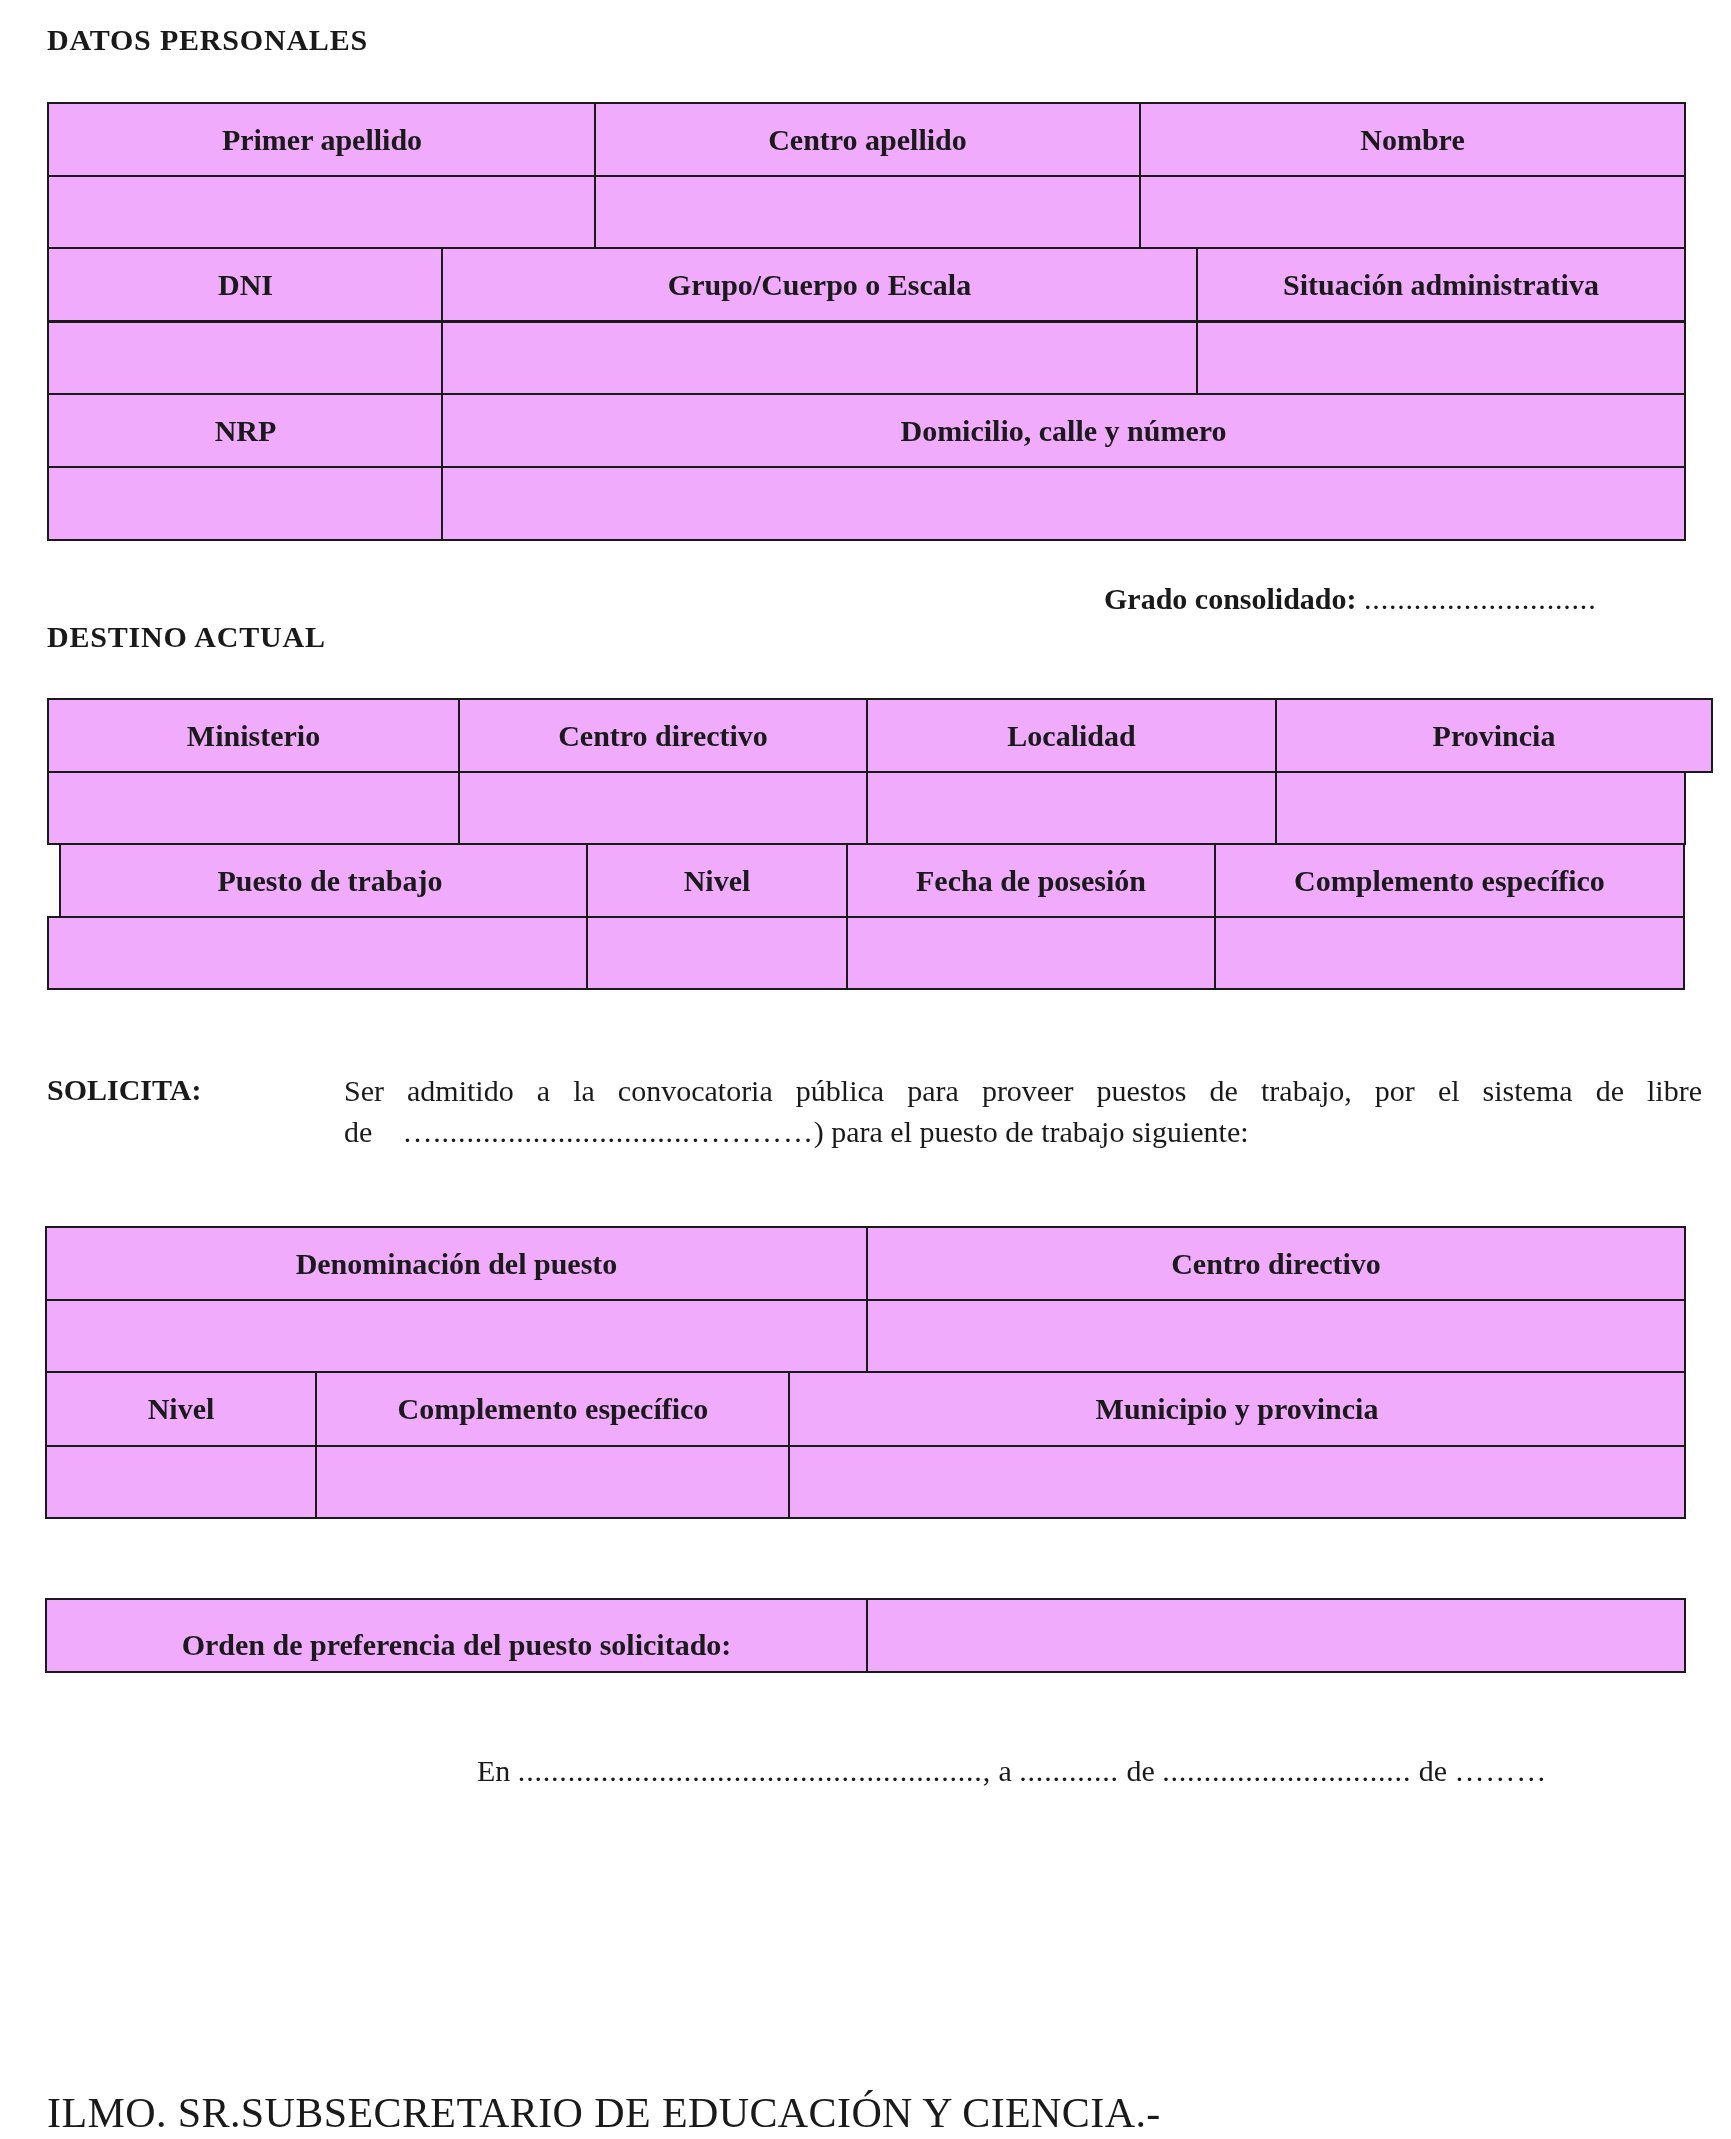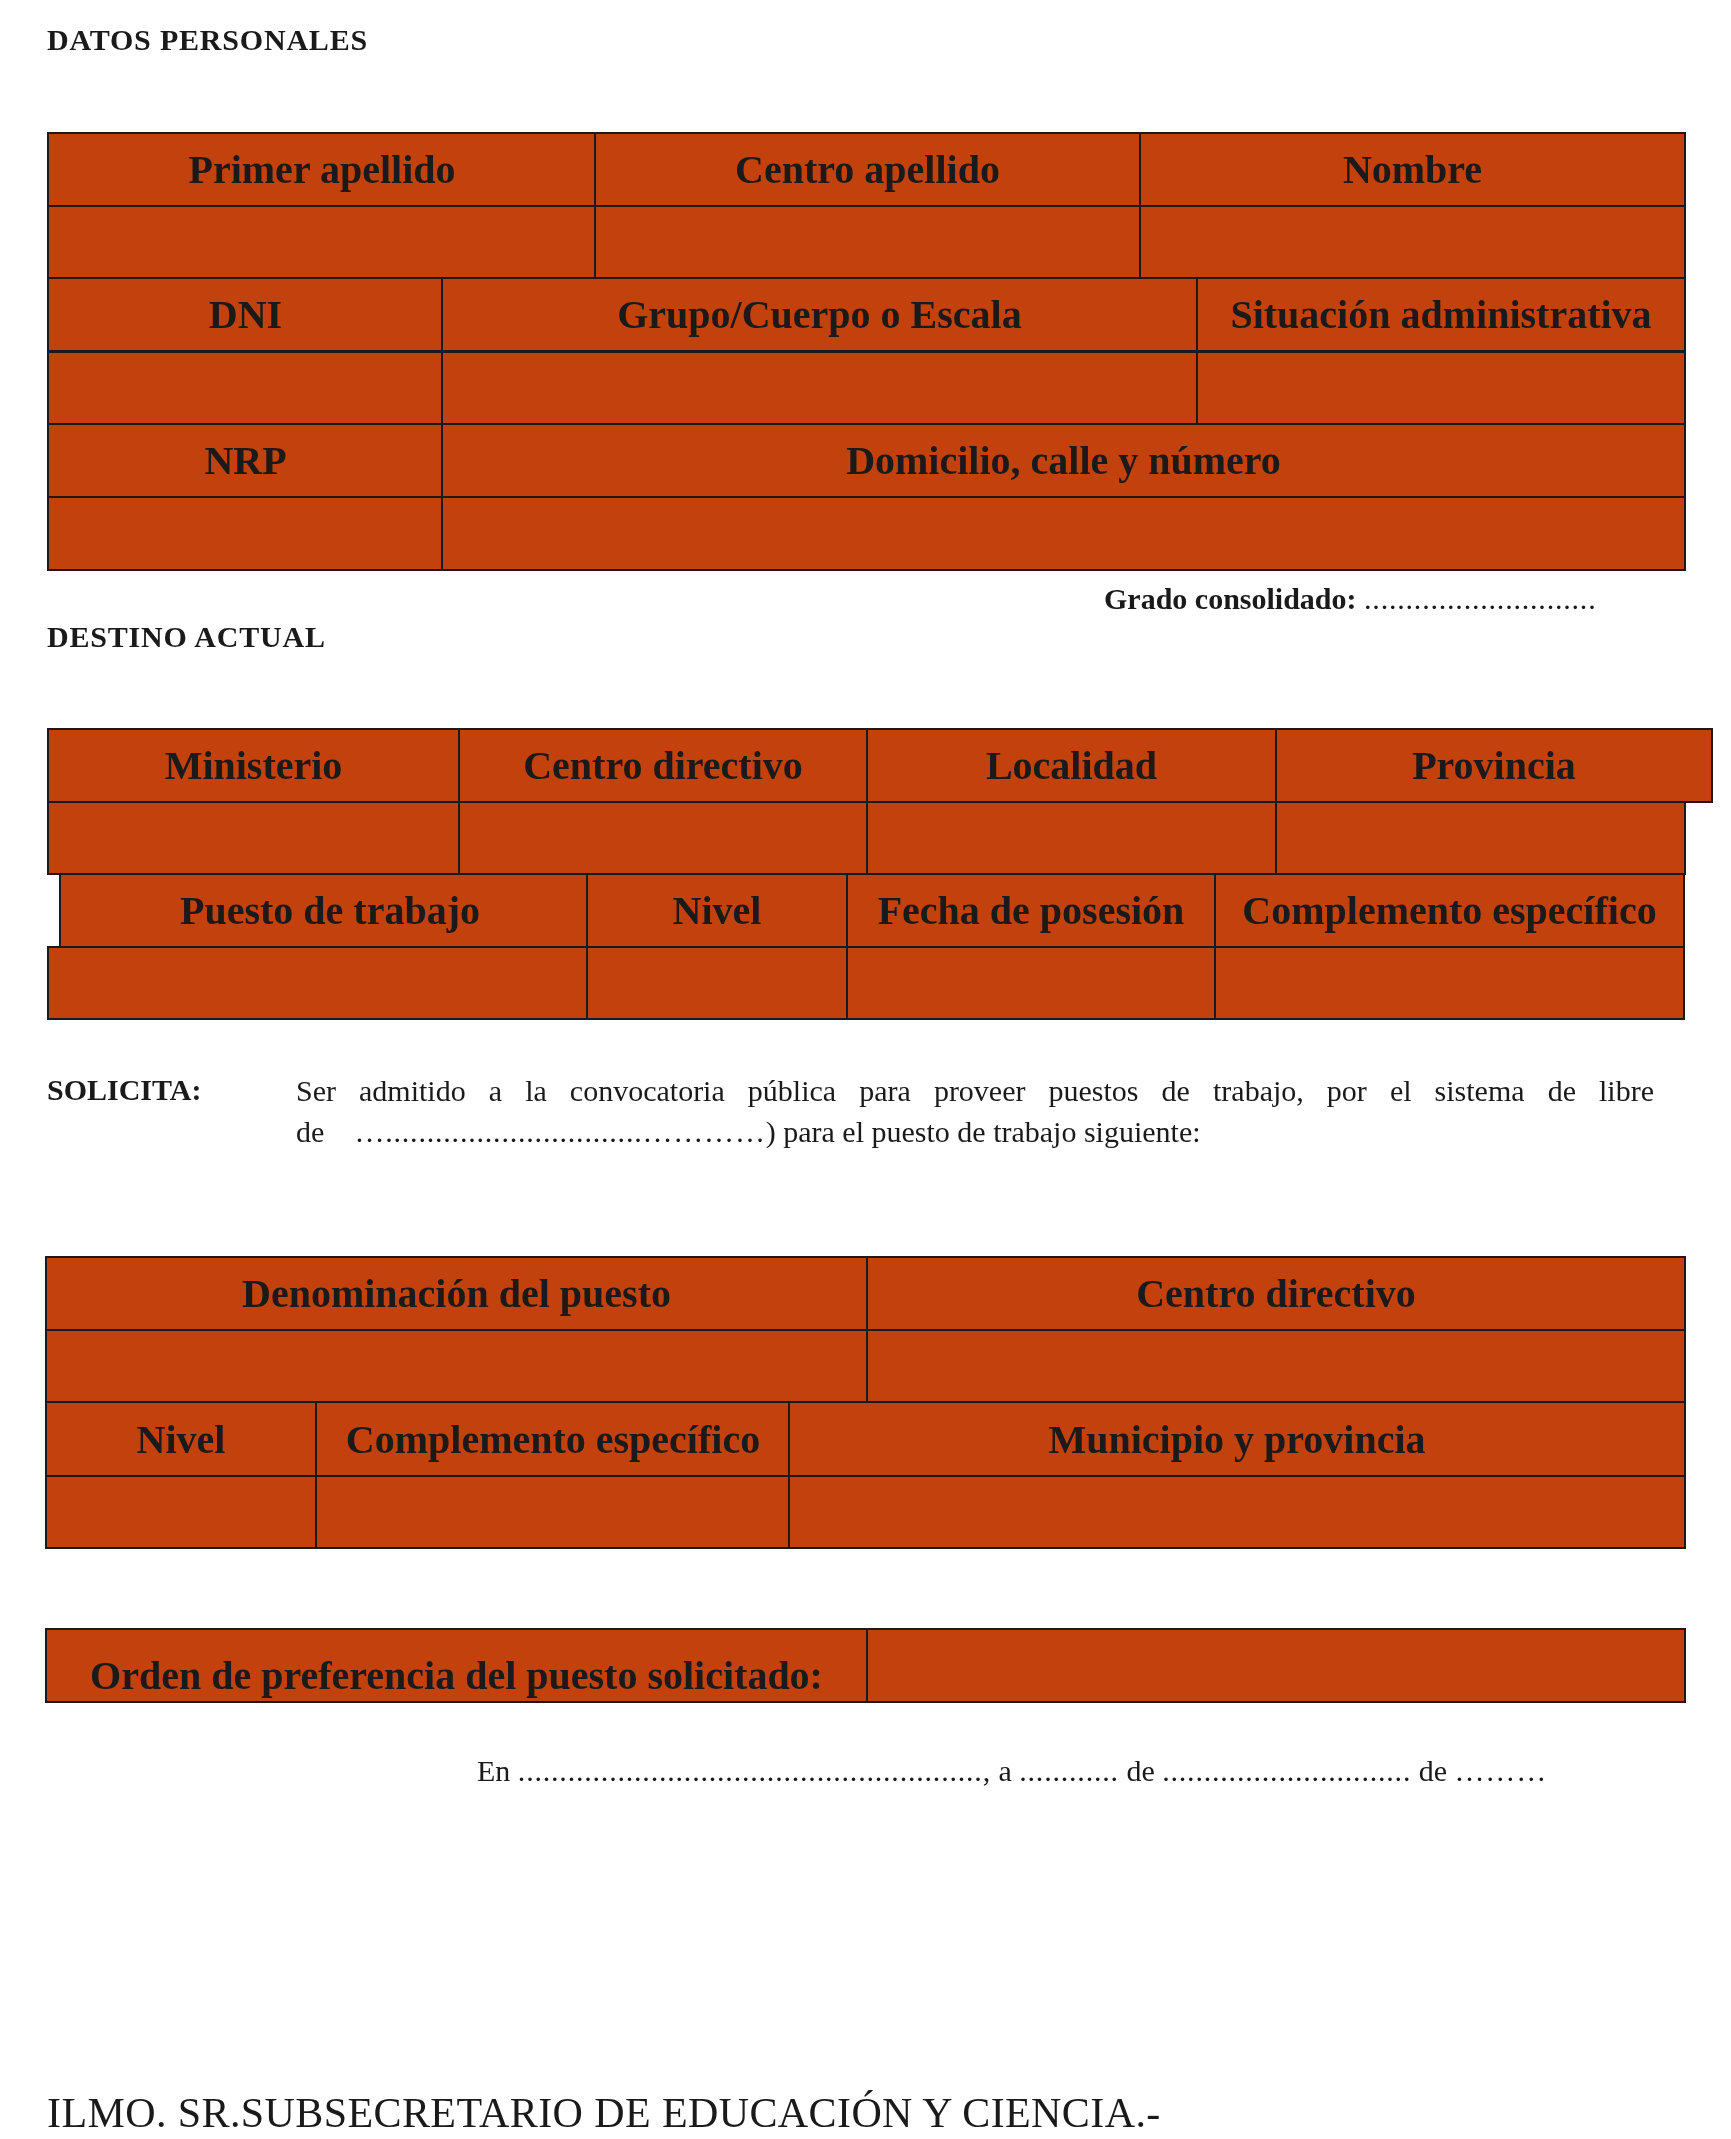--- a/index.html
+++ b/index.html
@@ -9,29 +9,28 @@
   }
   .abs { position: absolute; }
   .section-title {
     font-weight: bold; font-size: 30px; letter-spacing: 0.8px; white-space: nowrap;
   }
   .grid { position: absolute; box-sizing: border-box; }
   .cell {
     position: absolute; box-sizing: border-box;
     border: 2.3px solid #1a1a1a;
     display: flex; align-items: center; justify-content: center;
-    font-weight: bold; font-size: 40px; white-space: nowrap;
-    background: #c2410c;
-    margin-top: 30px;
+    font-weight: bold; font-size: 30px; white-space: nowrap;
+    background: #f0abfc;
   }
   .cell.input { cursor: text; }
   .plain { font-size: 30px; white-space: nowrap; }
   .bold { font-weight: bold; }
   .solicita-text {
-    font-size: 30px; line-height: 41px; text-align: justify;
+    font-size: 30px; line-height: 41px; text-align: justify; margin-left: 48px;
   }
   .dots { letter-spacing: 0.8px; }
 </style>
 </head>
 <body>
 
 <div class="abs section-title" style="left:47px; top:22.6px;">DATOS PERSONALES</div>
 
 <div class="grid">
 

